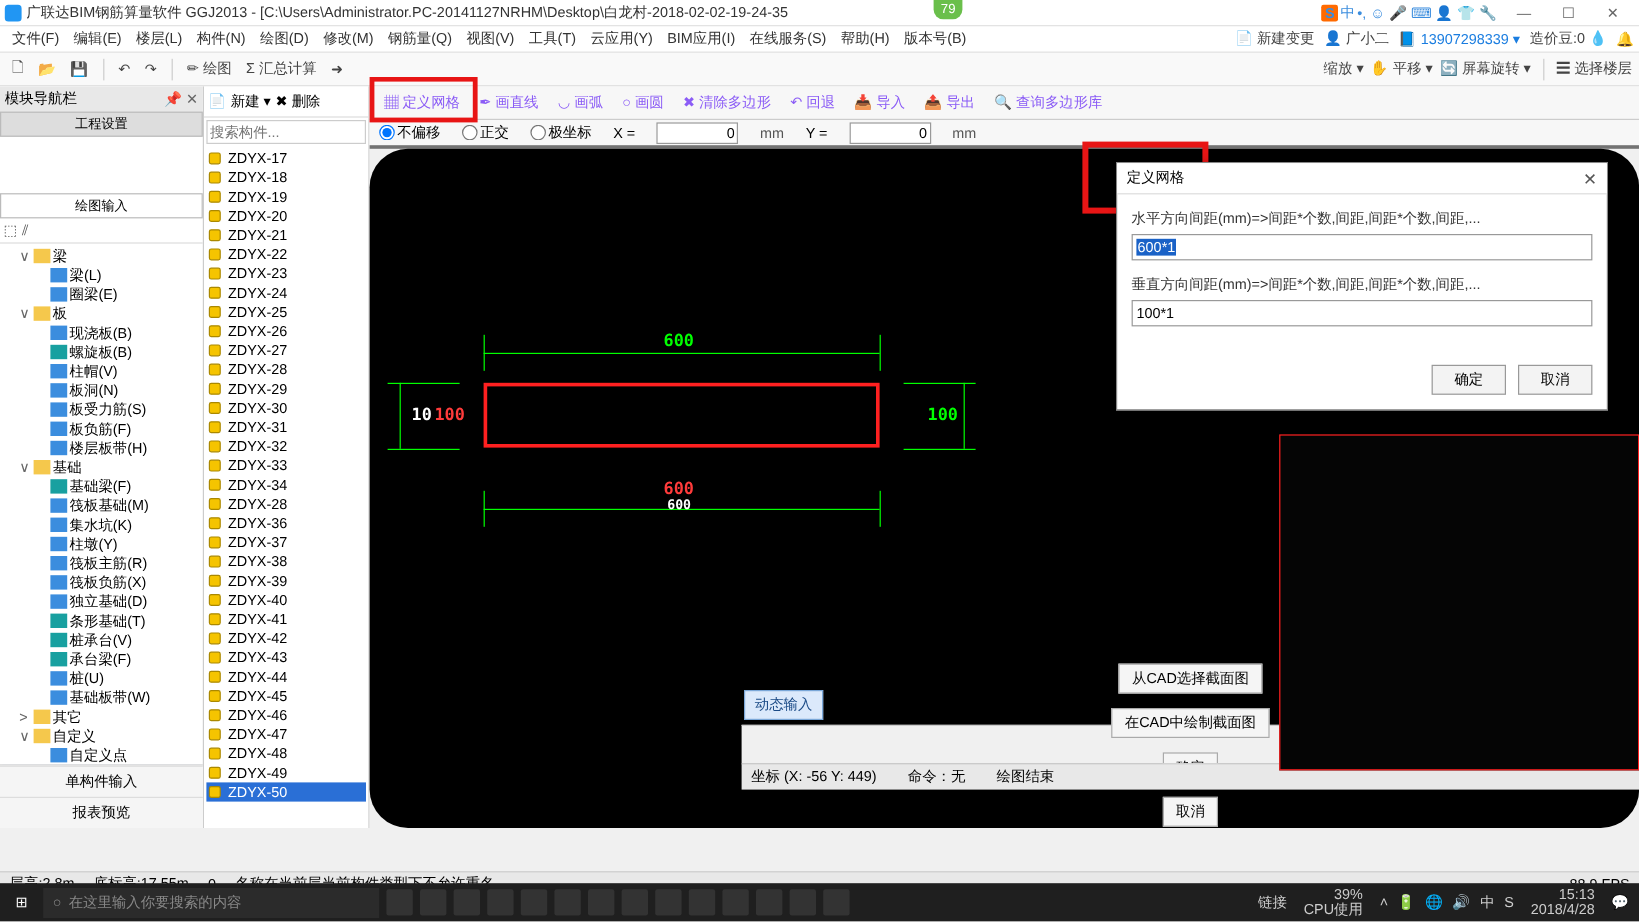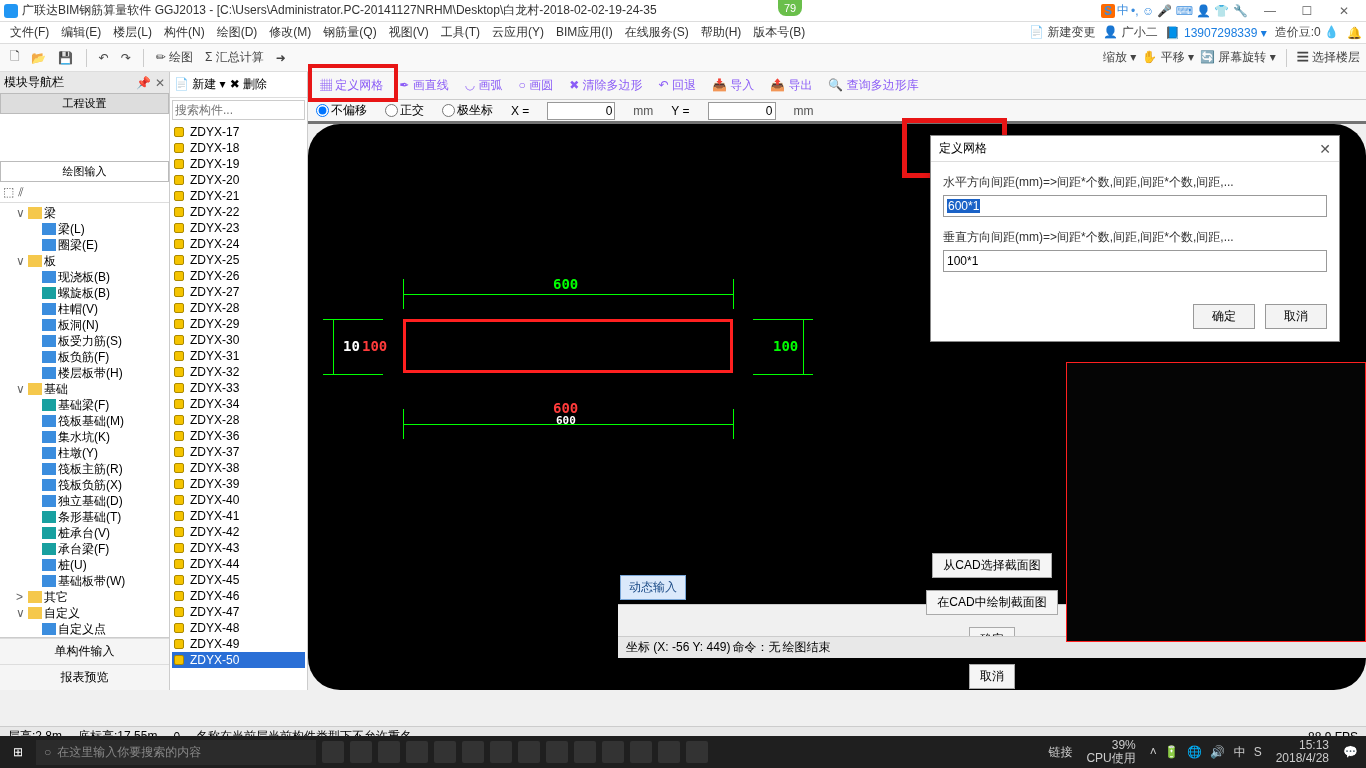--- a/index.html
+++ b/index.html
@@ -68,21 +68,21 @@
 .dim-text.red{color:#ff3b3b;}
 .dim-text.w{color:#fff;}
 .dim-line{position:absolute;background:#0f0;}
 .red-rect{position:absolute;border:3px solid #ff2020;}
 
 .dyn-input{position:absolute;left:312px;bottom:90px;background:#dbe9fb;border:1px solid #7aa7d8;padding:3px 8px;color:#1a4a86;}
 
 .bottom-btns{position:absolute;left:310px;right:0;bottom:54px;height:32px;background:#f0f0f0;display:flex;align-items:center;gap:12px;justify-content:center;border-top:1px solid #ccc;flex-direction:column;}
 .bottom-btns button{padding:3px 10px;background:#f5f5f5;border:1px solid #aaa;}
 
-.statusbar2{position:absolute;left:310px;right:0;bottom:32px;height:22px;background:#e8e8e8;display:flex;align-items:center;gap:2px;padding:0 8px;border-top:1px solid #ccc;}
+.statusbar2{position:absolute;left:310px;right:0;bottom:32px;height:22px;background:#e8e8e8;display:flex;align-items:center;gap:26px;padding:0 8px;border-top:1px solid #ccc;}
 .statusbar3{position:absolute;left:0;right:0;bottom:22px;height:20px;background:#e8e8e8;display:flex;align-items:center;gap:16px;padding:0 8px;border-top:1px solid #ccc;}
 .statusbar3 .r{margin-left:auto;}
 
 
 .dialog{position:absolute;left:930px;top:135px;width:410px;background:#fff;border:1px solid #888;box-shadow:2px 2px 8px rgba(0,0,0,.3);}
 .dlg-title{background:#fff;padding:4px 8px;display:flex;align-items:center;border-bottom:1px solid #ddd;}
 .dlg-title .close{margin-left:auto;font-size:14px;color:#555;}
 .dlg-body{padding:12px;}
 .dlg-body .lbl{margin-bottom:4px;color:#333;}
 .dlg-body .field{width:100%;border:1px solid #999;padding:3px;margin-bottom:12px;}

